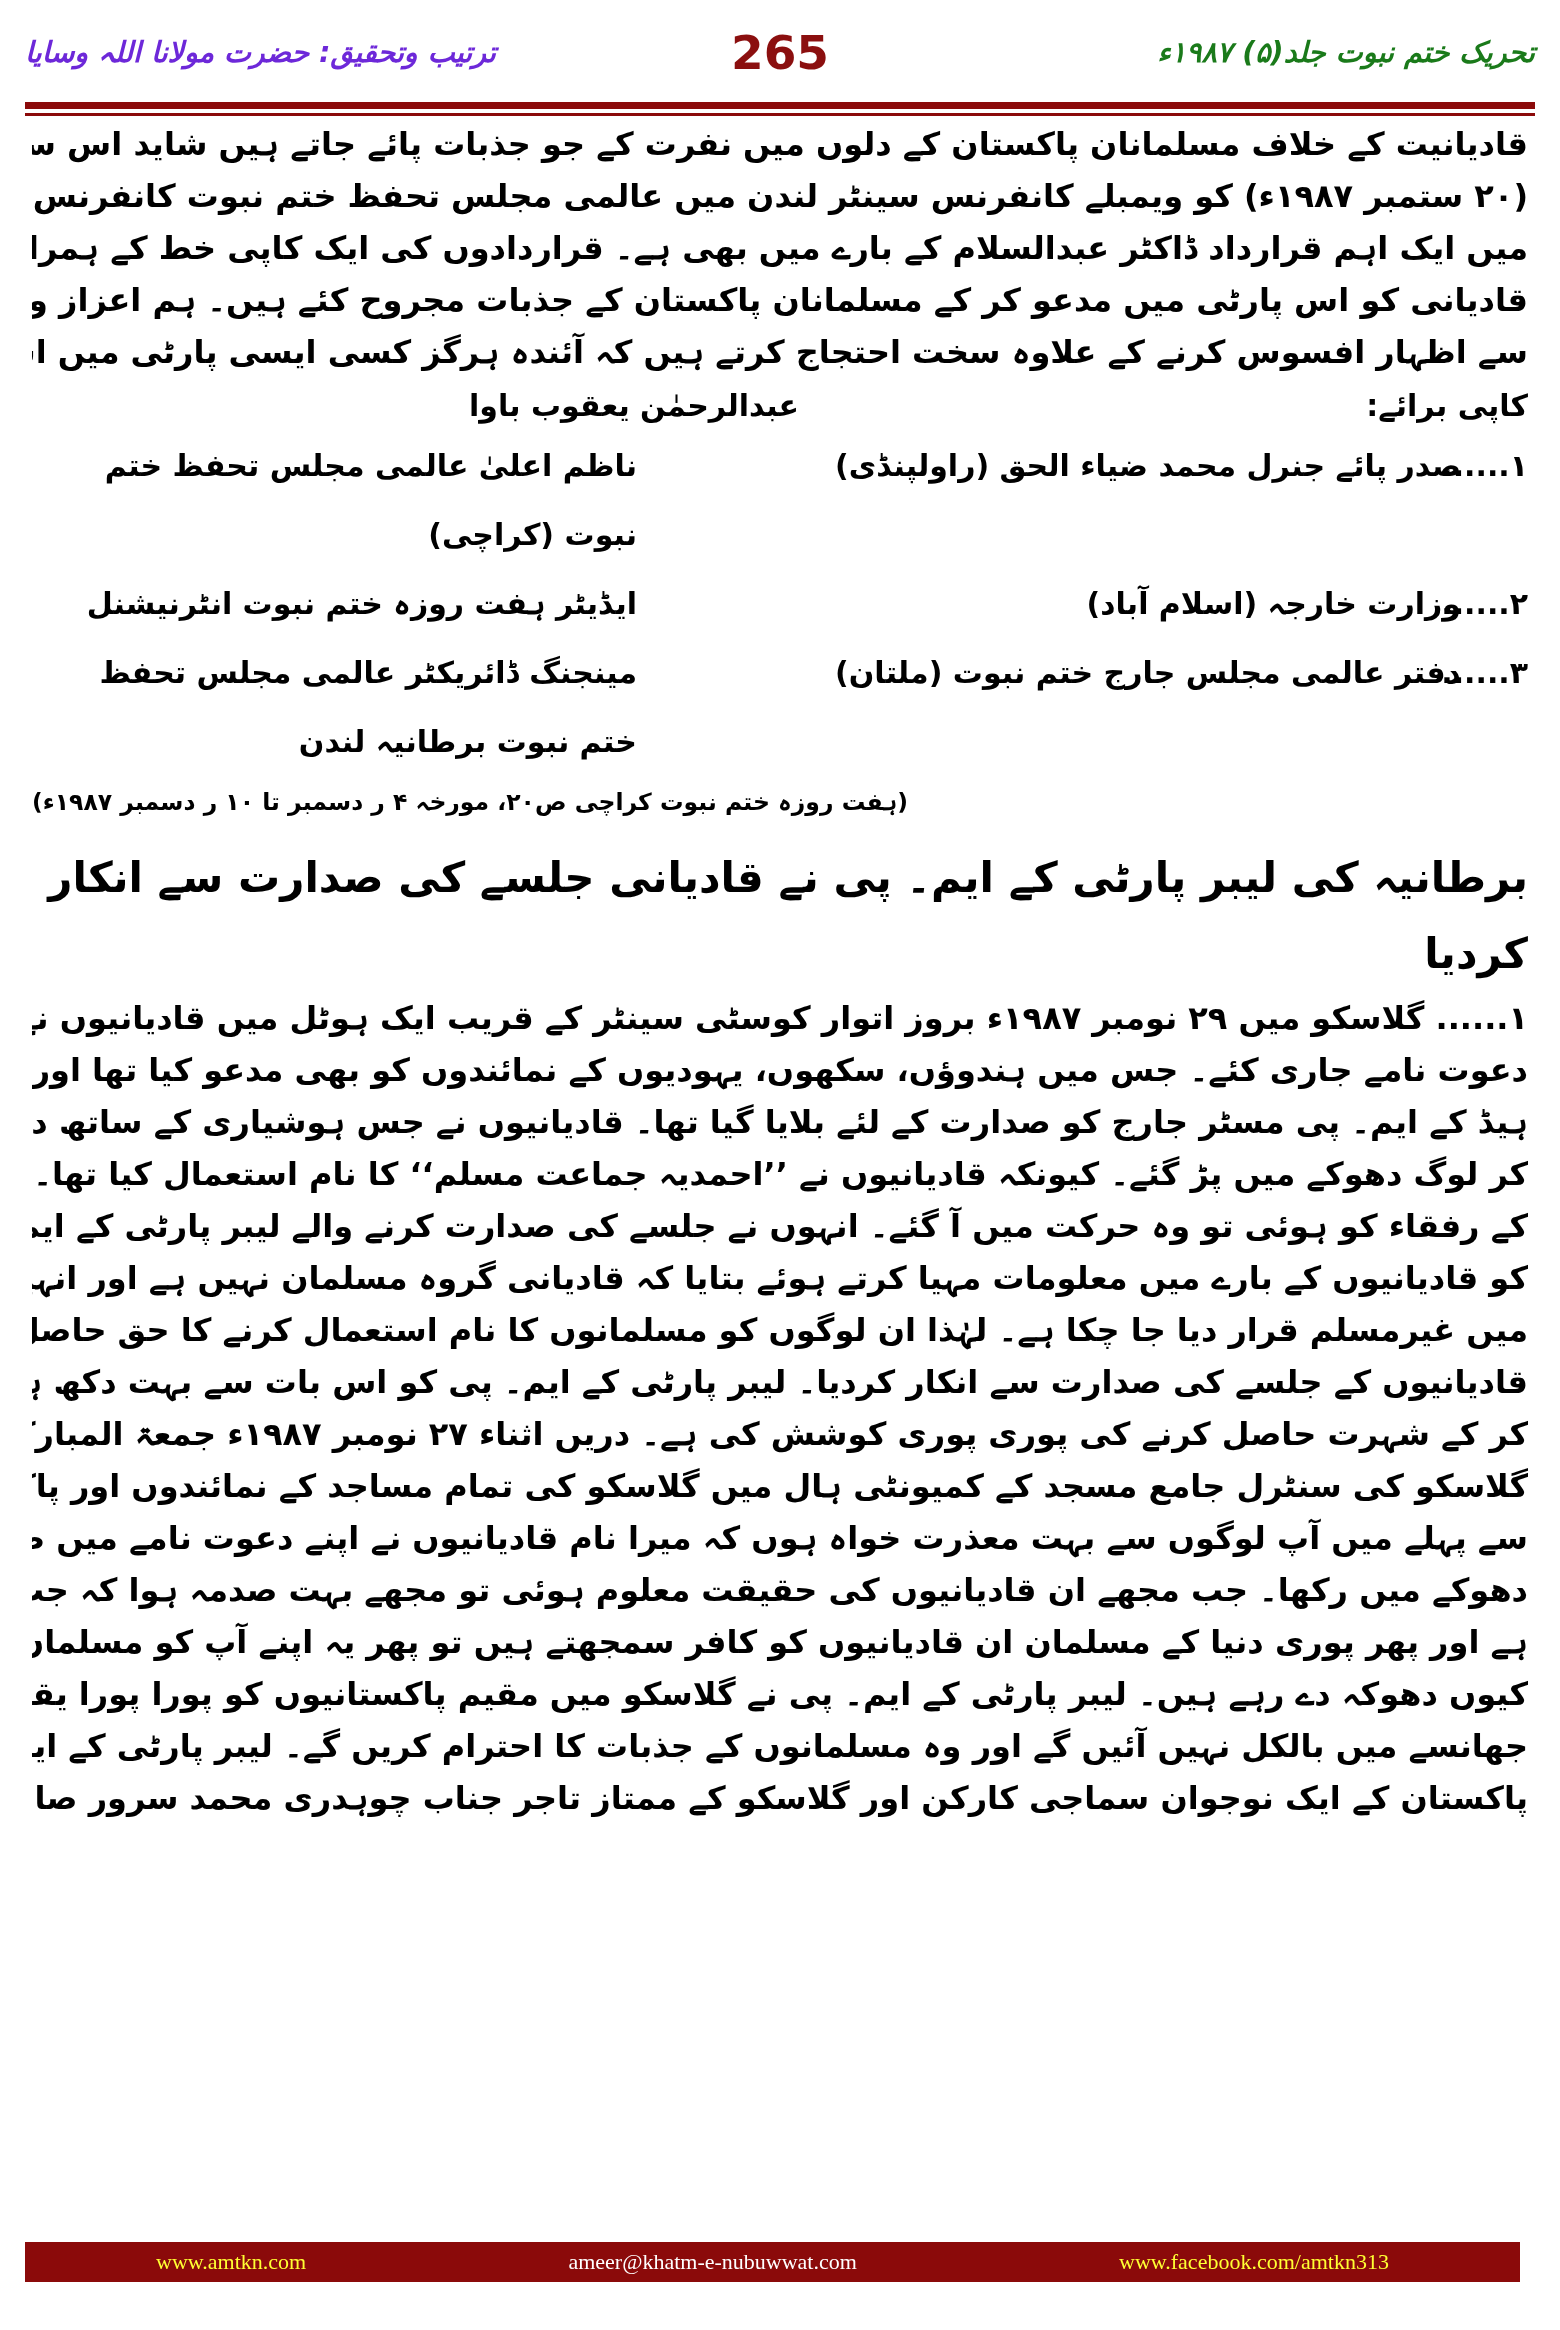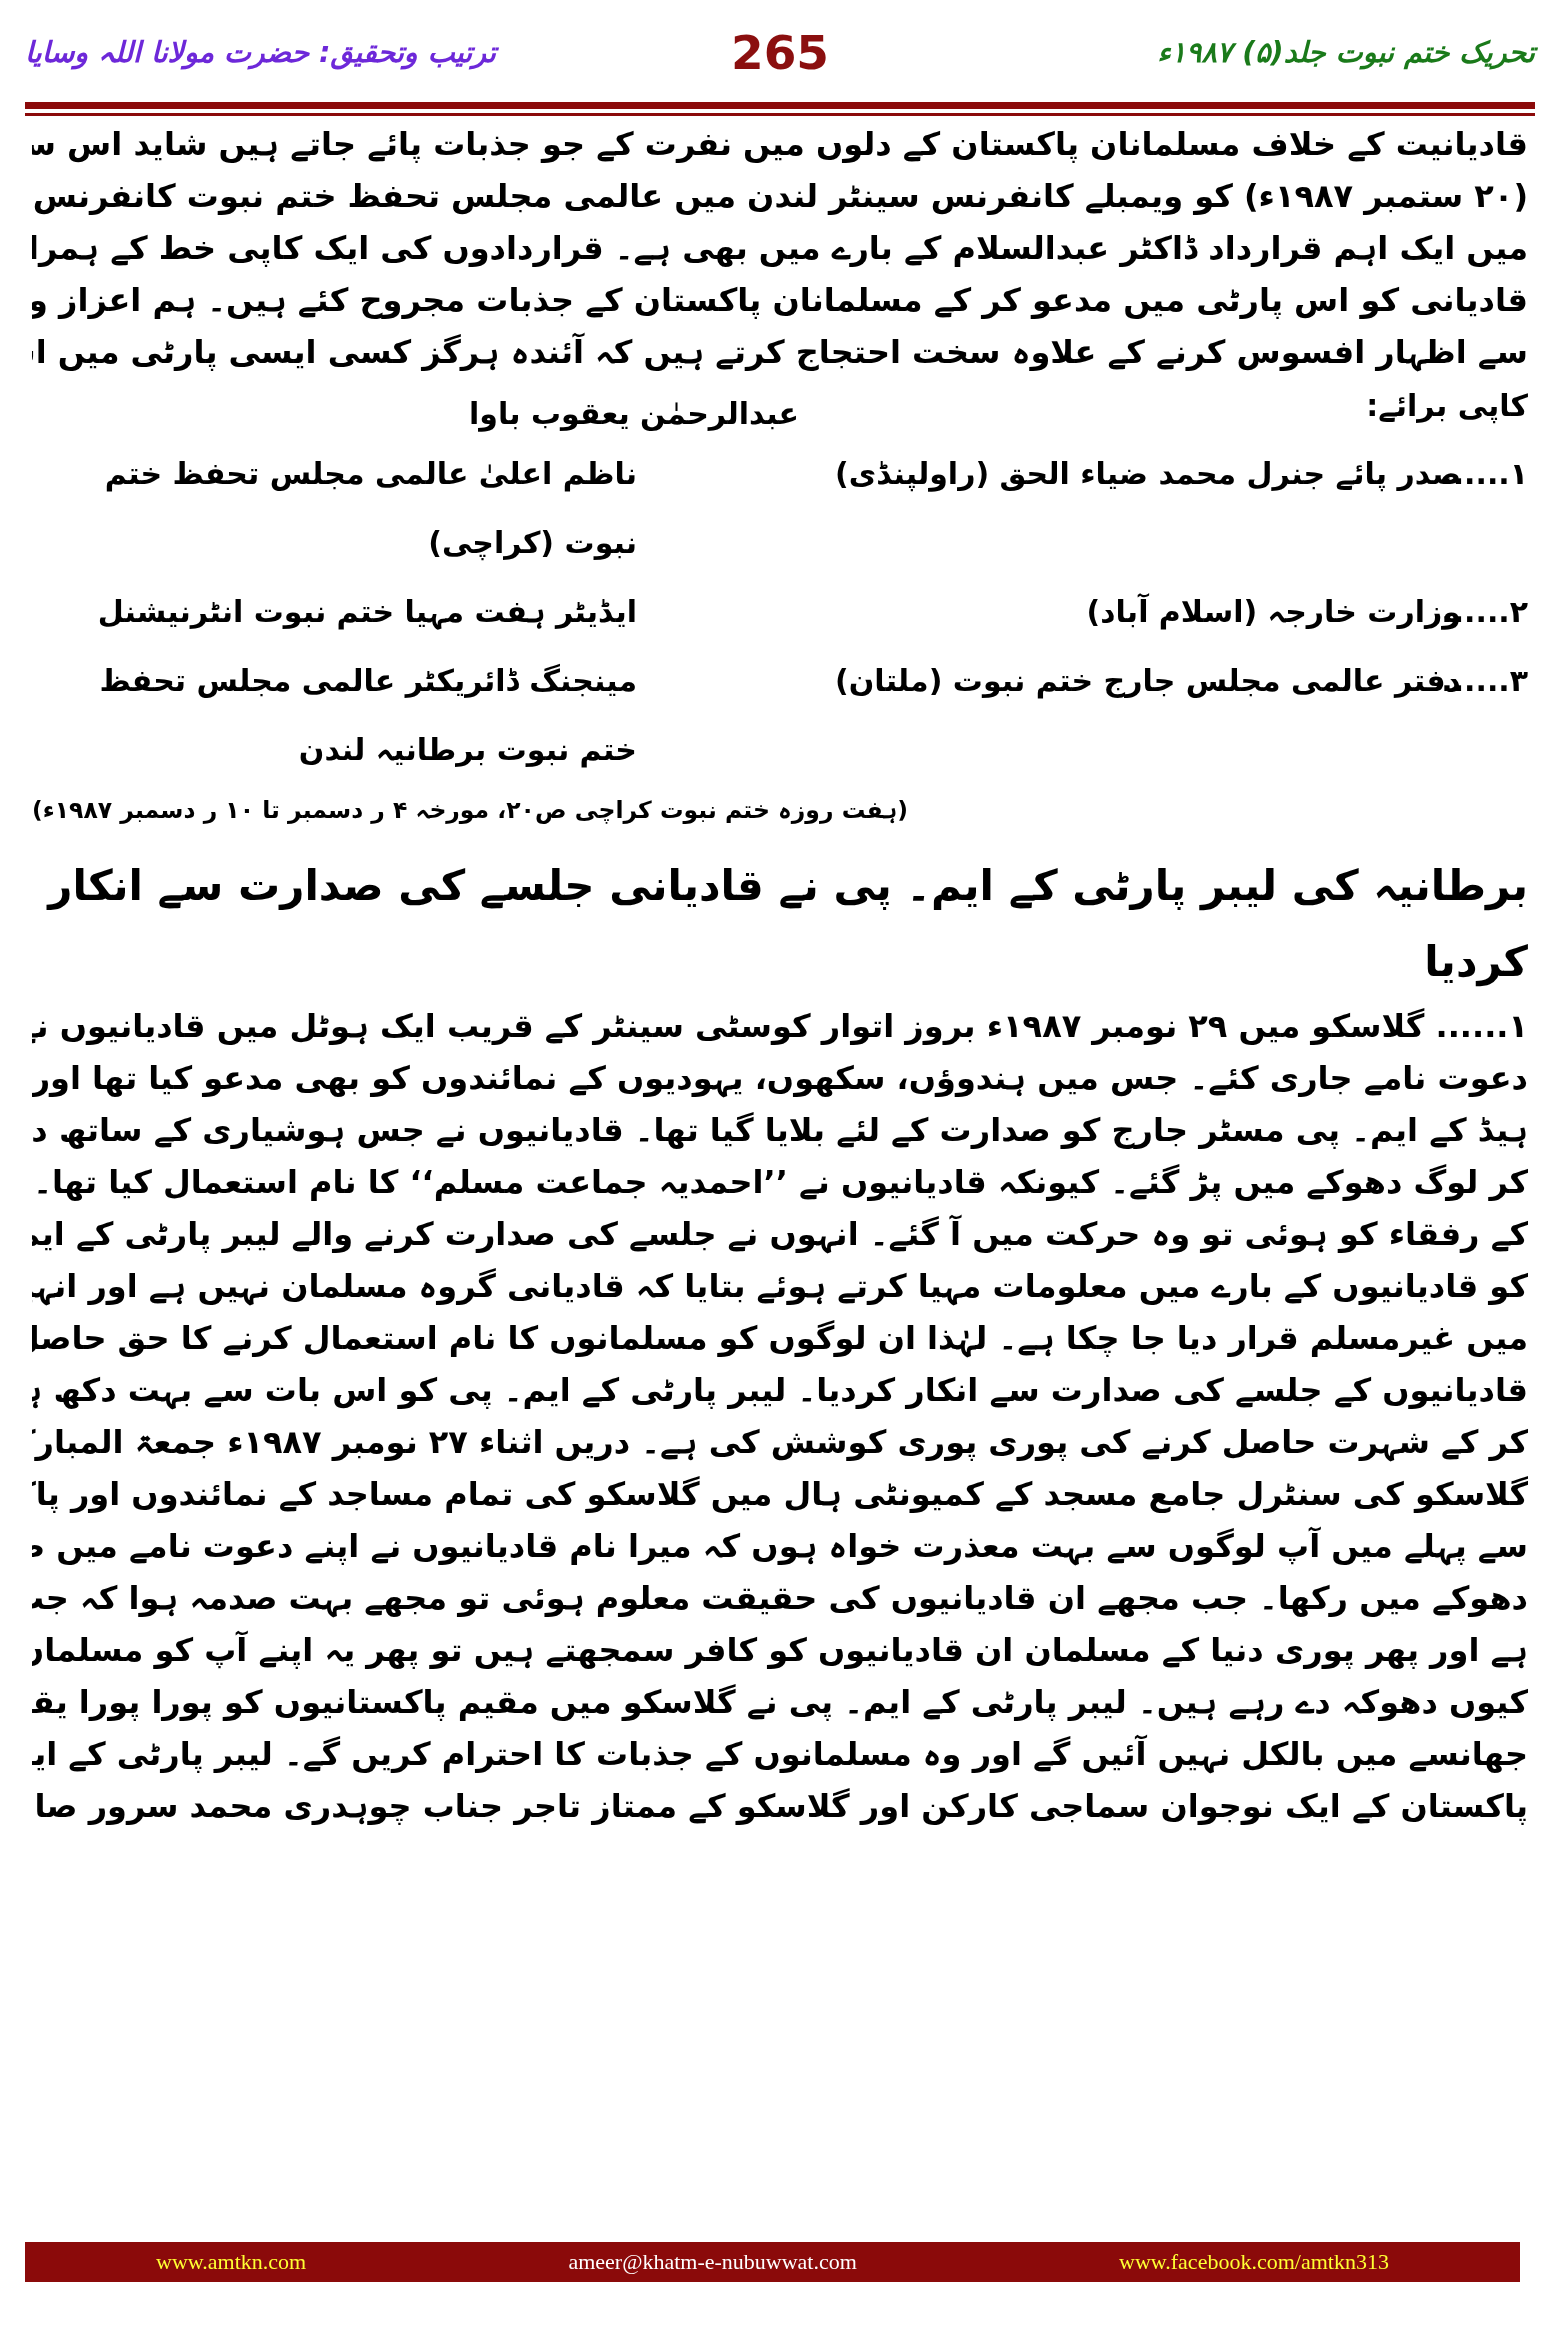--- a/index.html
+++ b/index.html
@@ -9,21 +9,21 @@
   .hdr-left { position:absolute; left:0; top:10px; color:#6d28d9; font-size:28.6px; font-style:italic; font-weight:bold; }
   .hdr-right { position:absolute; right:0; top:10px; color:#1a7a1a; font-size:28.6px; font-style:italic; font-weight:bold; direction:rtl; }
   .hdr-page { position:absolute; left:50%; transform:translateX(-50%); top:0; color:#8b0f0f; font-size:47px; font-weight:bold; }
   .rule-thick { position:absolute; left:25px; right:25px; top:102px; height:6.7px; background:#8b0a0a; }
   .rule-thin { position:absolute; left:25px; right:25px; top:113px; height:2.5px; background:#8b0a0a; }
   .content { position:absolute; top:118px; left:32px; right:32px; direction:rtl; text-align:justify; }
   .para { font-size:32px; line-height:52px; font-weight:bold; margin:0; text-align-last:right; }
   .para .line { display:block; text-align:justify; text-align-last:justify; white-space:nowrap; overflow:hidden; }
   .para .line.last { text-align-last:right; }
   .copy-row { display:flex; justify-content:space-between; font-size:30px; font-weight:bold; line-height:50px; }
-  .sign { margin-left:437px;margin-top:8px; }
+  .sign { margin-left:437px; }
   .list { font-size:30px; font-weight:bold; }
   .list-item { display:flex; justify-content:space-between; line-height:69px; }
   .list-item .num { display:inline-block; width:67px; }
   .list-item .left-col { width:605px; text-align:right; }
   .source { font-size:23.5px; font-weight:bold; direction:rtl; text-align:left; margin-top:5px; line-height:42px; }
   .heading { font-size:42px; font-weight:bold; line-height:76px; margin-top:17px; text-align:right; }
   .footer { position:absolute; left:25px; right:40px; top:2242px; height:40px; background:#8b0a0a;
             display:flex; align-items:center; justify-content:space-around; font-family:"Liberation Serif", serif; font-size:22px; }
   .footer .yellow { color:#ffff33; }
   .footer .white { color:#ffffff; }
@@ -53,21 +53,21 @@
     <span class="sign">عبدالرحمٰن یعقوب باوا</span>
   </div>
 
   <div class="list">
     <div class="list-item">
       <span><span class="num">۱......</span><span>صدر پائے جنرل محمد ضیاء الحق (راولپنڈی)</span></span>
       <span class="left-col">ناظم اعلیٰ عالمی مجلس تحفظ ختم نبوت (کراچی)</span>
     </div>
     <div class="list-item">
       <span><span class="num">۲......</span><span>وزارت خارجہ (اسلام آباد)</span></span>
-      <span class="left-col">ایڈیٹر ہفت مہیا ختم نبوت انٹرنیشنل</span>
+      <span class="left-col">ایڈیٹر ہفت روزہ ختم نبوت انٹرنیشنل</span>
     </div>
     <div class="list-item">
       <span><span class="num">۳......</span><span>دفتر عالمی مجلس جارج ختم نبوت (ملتان)</span></span>
       <span class="left-col">مینجنگ ڈائریکٹر عالمی مجلس تحفظ ختم نبوت برطانیہ لندن</span>
     </div>
   </div>
 
   <div class="source">(ہفت روزہ ختم نبوت کراچی ص۲۰، مورخہ ۴ ر دسمبر تا ۱۰ ر دسمبر ۱۹۸۷ء)</div>
 
   <div class="heading">برطانیہ کی لیبر پارٹی کے ایم۔ پی نے قادیانی جلسے کی صدارت سے انکار کردیا</div>

